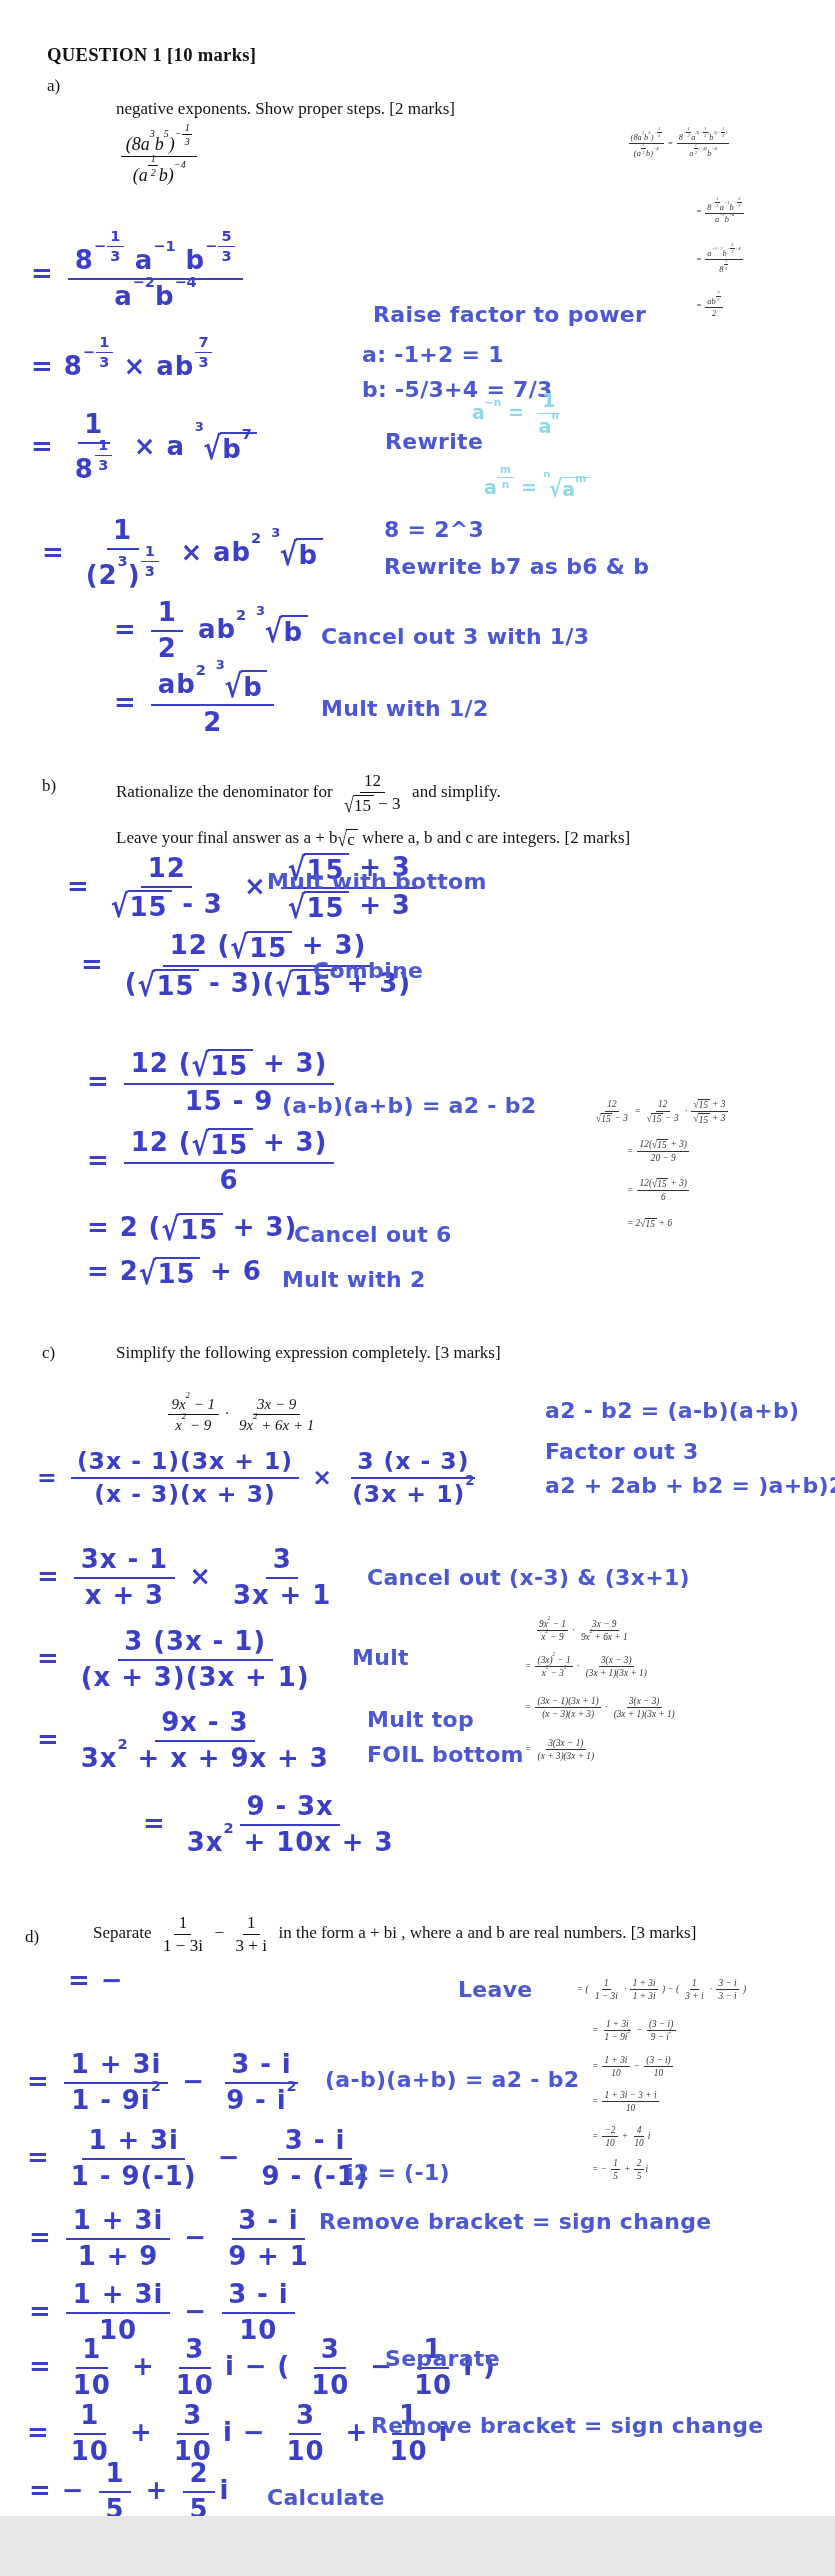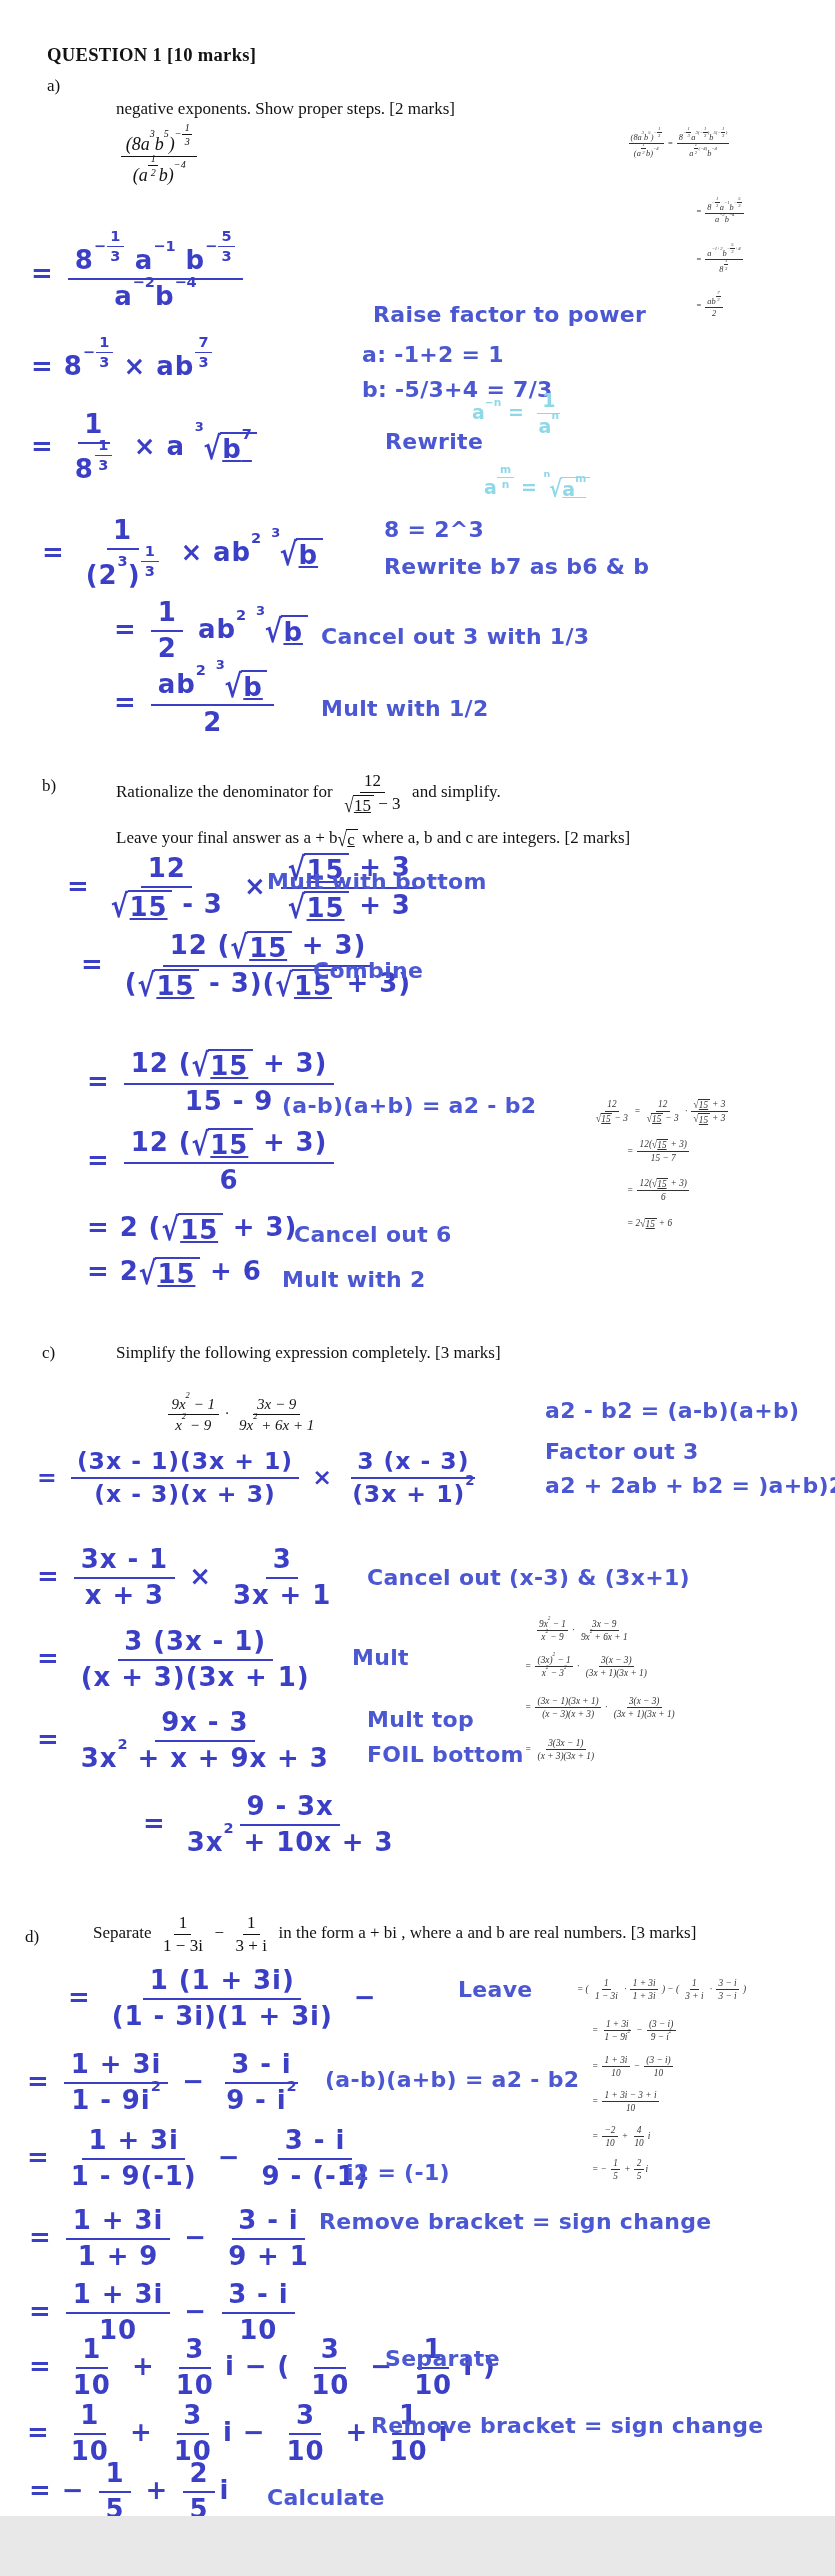--- a/index.html
+++ b/index.html
@@ -18,21 +18,21 @@
   .psol.sm{font-size:8.4px;}
   .mfrac{display:inline-flex;flex-direction:column;align-items:center;text-align:center;vertical-align:middle;margin:0 0.18em;line-height:1.15;}
   .mnum{display:block;padding:0 0.25em 0.08em;border-bottom:0.09em solid currentColor;}
   .mden{display:block;padding:0.08em 0.25em 0;}
   .psol .mnum{border-bottom-width:0.07em;}
   .serif .mnum,.pmath .mnum{border-bottom-width:0.06em;}
   sup{font-size:0.56em;line-height:0;position:relative;top:-0.6em;letter-spacing:0;}
   sup .mfrac{margin:0 0.05em;}
   .msqrt{display:inline-flex;align-items:flex-start;vertical-align:middle;line-height:1.1;white-space:nowrap;}
   .mrad{display:inline-block;line-height:1;transform:scaleY(1.22);transform-origin:top;}
-  .mbar{border-top:0.09em solid currentColor;padding:0.04em 0.18em 0 0.08em;margin-left:-0.06em;text-decoration:underline;}
+  .mbar{border-top:0.09em solid currentColor;padding:0.04em 0.18em 0 0.08em;margin-left:-0.06em;}
   .psol .mbar,.serif .mbar,.pmath .mbar{border-top-width:0.06em;}
   .midx{font-size:0.5em;line-height:0;position:relative;top:-0.35em;margin-right:-0.1em;}
 </style>
 </head>
 <body>
 
 <div class="page">
 
   <div class="abs serif title" style="left:47px;top:44px">QUESTION 1 [10 marks]</div>
 
@@ -278,21 +278,21 @@
         <span class="mden"><span class="msqrt">
             <span class="mrad">√</span>
             <span class="mbar">15</span>
           </span> + 3</span>
       </span></div>
   <div class="abs psol" style="left:627px;top:1139px">= <span class="mfrac">
         <span class="mnum">12(<span class="msqrt">
             <span class="mrad">√</span>
             <span class="mbar">15</span>
           </span> + 3)</span>
-        <span class="mden">15 − 7</span>
+        <span class="mden">20 − 9</span>
       </span></div>
   <div class="abs psol" style="left:627px;top:1178px">= <span class="mfrac">
         <span class="mnum">12(<span class="msqrt">
             <span class="mrad">√</span>
             <span class="mbar">15</span>
           </span> + 3)</span>
         <span class="mden">6</span>
       </span></div>
   <div class="abs psol" style="left:627px;top:1218px">= 2<span class="msqrt">
         <span class="mrad">√</span>
@@ -376,24 +376,21 @@
 
   <div class="abs serif" style="left:25px;top:1927px">d)</div>
   <div class="abs serif" style="left:93px;top:1913px"><span>Separate </span><span><span class="mfrac">
           <span class="mnum">1</span>
           <span class="mden">1 − 3i</span>
         </span></span><span> − </span><span><span class="mfrac">
           <span class="mnum">1</span>
           <span class="mden">3 + i</span>
         </span></span><span> in the form  a + bi , where a and b are real numbers.  [3 marks]</span></div>
 
-  <div class="abs hand" style="left:68px;top:1966px">= <span class="mfrac">
-        <span class="mnum">1 (1 + 3i)</span>
-        <span class="mden">(1 - 3i)(1 + 3i)</span>
-      </span> − </div>
+  <div class="abs hand" style="left:68px;top:1966px">=  − </div>
   <div class="abs note" style="left:458px;top:1978px">Leave</div>
 
   <div class="abs hand" style="left:27px;top:2050px">= <span class="mfrac">
         <span class="mnum">1 + 3i</span>
         <span class="mden">1 - 9i<sup>2</sup></span>
       </span> − <span class="mfrac">
         <span class="mnum">3 - i</span>
         <span class="mden">9 - i<sup>2</sup></span>
       </span></div>
   <div class="abs note" style="left:325px;top:2068px">(a-b)(a+b) = a2 - b2</div>

